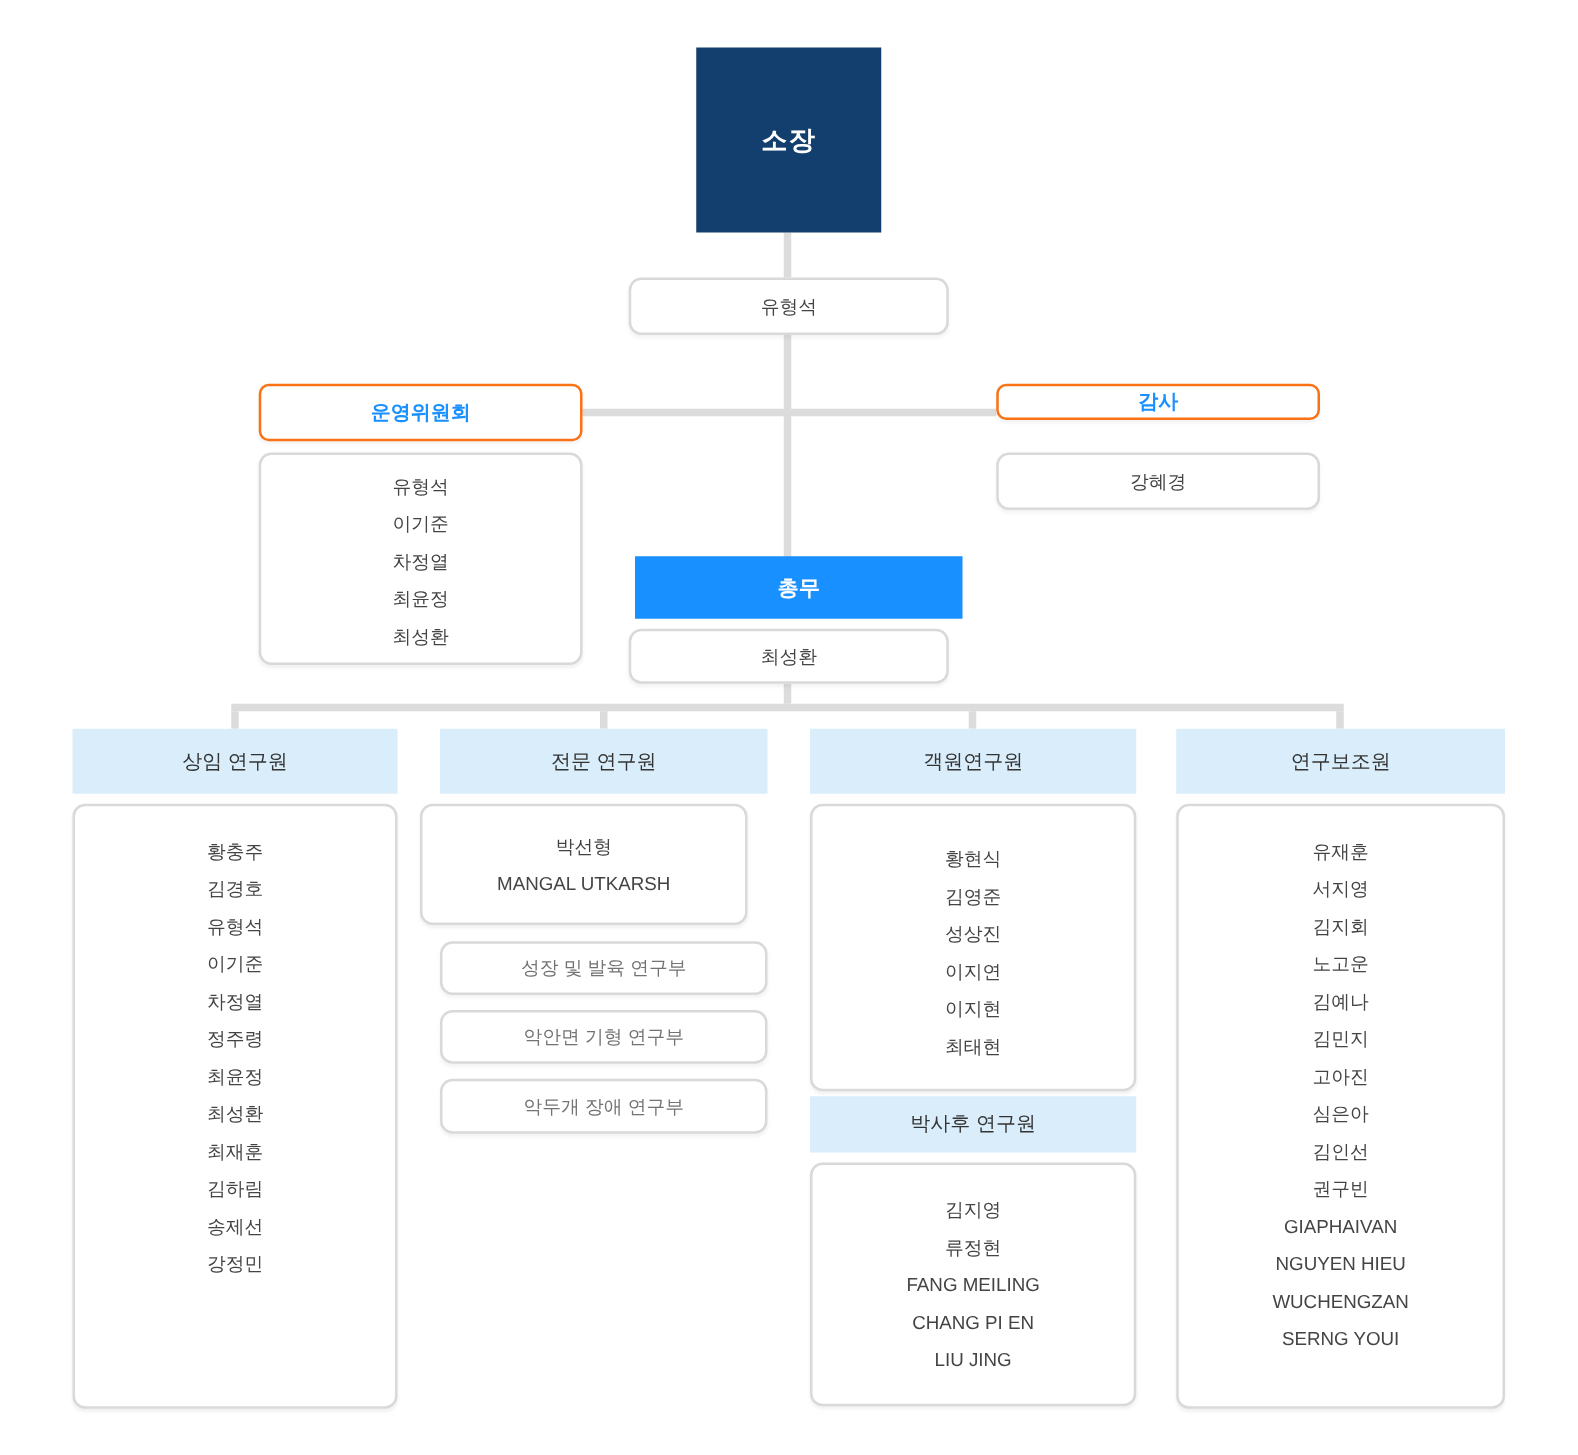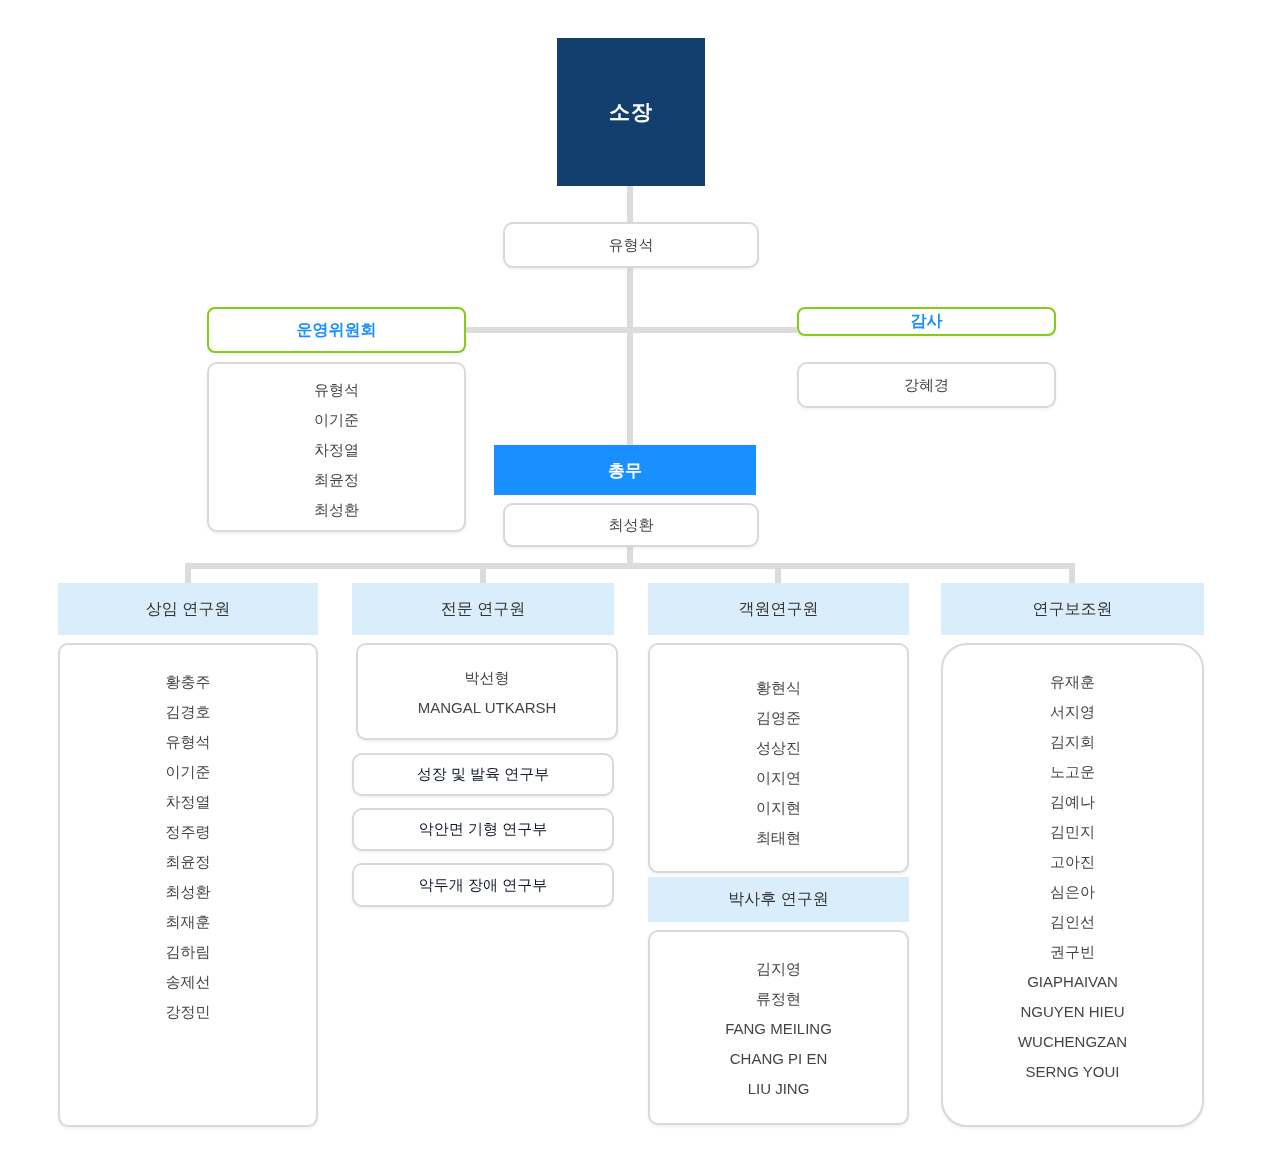--- a/index.html
+++ b/index.html
@@ -31,21 +31,21 @@
     position:absolute; background:#ffffff;
     border:2px solid #d9d9d9; border-radius:10px;
     display:flex; align-items:center; justify-content:center;
     font-size:15px; color:#444444;
     box-shadow:0 2px 3px rgba(0,0,0,0.05);
   }
 
   
   .node-blue {
     position:absolute; background:#ffffff;
-    border:2px solid #84cc16; border-radius:8px;
+    border:2px solid #f97316; border-radius:8px;
     display:flex; align-items:center; justify-content:center;
     font-size:16px; font-weight:bold; color:#1890ff;
     box-shadow:0 2px 3px rgba(0,0,0,0.05);
   }
 
   
   .node-fill {
     position:absolute; background:#1890ff; color:#ffffff;
     display:flex; align-items:center; justify-content:center;
     font-size:17px; font-weight:bold;
@@ -64,21 +64,21 @@
   .col-header {
     position:absolute; height:52px; background:#d9edfb;
     display:flex; align-items:center; justify-content:center;
     font-size:16px; color:#333333;
   }
 
   .dept-box {
     position:absolute; background:#ffffff;
     border:2px solid #d9d9d9; border-radius:10px;
     display:flex; align-items:center; justify-content:center;
-    font-size:15px; color:#0f172a;
+    font-size:15px; color:#737373;
     box-shadow:0 2px 3px rgba(0,0,0,0.05);
   }
 </style>
 </head>
 <body>
 
 <div class="canvas">
 
   <div class="line" style="left:627px; top:186px; width:6px; height:36px;"></div>
   <div class="line" style="left:627px; top:268px; width:6px; height:179px;"></div>
@@ -108,21 +108,21 @@
       <div class="member">최성환</div>
     </div>
 
   <div class="node-blue" style="left:797px; top:307px; width:259px; height:29px;">
     <span>감사</span>
   </div>
   <div class="node" style="left:797px; top:362px; width:259px; height:46px;">
     <span>강혜경</span>
   </div>
 
-  <div class="node-fill" style="left:494px; top:445px; width:262px; height:50px;">
+  <div class="node-fill" style="left:508px; top:445px; width:262px; height:50px;">
     <span>총무</span>
   </div>
   <div class="node" style="left:503px; top:503px; width:256px; height:44px;">
     <span>최성환</span>
   </div>
 
   <div class="col-header" style="left:58px; top:583px; width:260px;">
     <span>상임 연구원</span>
   </div>
   <div class="list-box" style="left:58px; top:643px; width:260px; height:484px; padding-top:22px;">
@@ -136,21 +136,21 @@
       <div class="member">최성환</div>
       <div class="member">최재훈</div>
       <div class="member">김하림</div>
       <div class="member">송제선</div>
       <div class="member">강정민</div>
     </div>
 
   <div class="col-header" style="left:352px; top:583px; width:262px;">
     <span>전문 연구원</span>
   </div>
-  <div class="list-box" style="left:356px; top:643px; width:262px; height:97px; padding-top:18px;">
+  <div class="list-box" style="left:336px; top:643px; width:262px; height:97px; padding-top:18px;">
       <div class="member">박선형</div>
       <div class="member">MANGAL UTKARSH</div>
     </div>
   <div class="dept-box" style="left:352px; top:753px; width:262px; height:43px;">
     <span>성장 및 발육 연구부</span>
   </div>
   <div class="dept-box" style="left:352px; top:808px; width:262px; height:43px;">
     <span>악안면 기형 연구부</span>
   </div>
   <div class="dept-box" style="left:352px; top:863px; width:262px; height:44px;">
@@ -175,21 +175,21 @@
       <div class="member">김지영</div>
       <div class="member">류정현</div>
       <div class="member">FANG MEILING</div>
       <div class="member">CHANG PI EN</div>
       <div class="member">LIU JING</div>
     </div>
 
   <div class="col-header" style="left:941px; top:583px; width:263px;">
     <span>연구보조원</span>
   </div>
-  <div class="list-box" style="left:941px; top:643px; width:263px; height:484px; padding-top:22px;border-radius:26px;">
+  <div class="list-box" style="left:941px; top:643px; width:263px; height:484px; padding-top:22px;">
       <div class="member">유재훈</div>
       <div class="member">서지영</div>
       <div class="member">김지회</div>
       <div class="member">노고운</div>
       <div class="member">김예나</div>
       <div class="member">김민지</div>
       <div class="member">고아진</div>
       <div class="member">심은아</div>
       <div class="member">김인선</div>
       <div class="member">권구빈</div>

